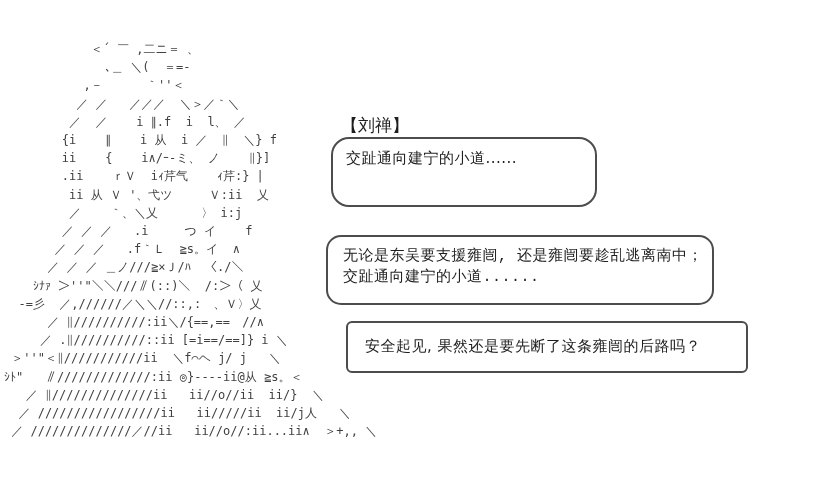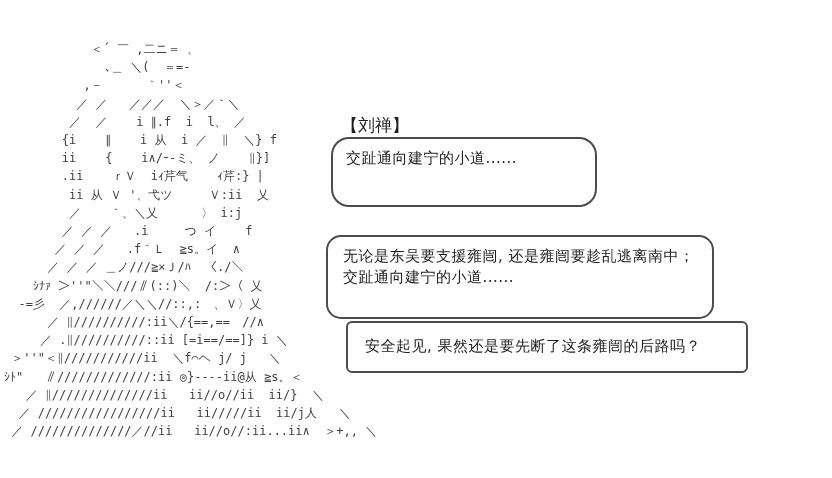--- a/index.html
+++ b/index.html
@@ -37,21 +37,21 @@
     border-radius:15px;
     background:#ffffff;
     color:#1e1e1e;
     font-size:15px;
     line-height:21px;
     z-index:2;
     letter-spacing:0.5px;
   }
   .bubble .bline{white-space:nowrap;}
   .bubble-1{left:331px;top:137px;width:266px;height:70px;padding:9px 4px 0 13px;border-radius:18px;}
-  .bubble-2{left:326px;top:235px;width:388px;height:84px;padding:9px 0 0 15px;}
+  .bubble-2{left:326px;top:235px;width:388px;height:70px;padding:9px 0 0 15px;font-family:Liberation Mono, monospace;}
   .bubble-3{left:346px;top:321px;width:402px;height:52px;padding:13px 0 0 17px;border-radius:6px;}
 </style>
 </head>
 <body>
 
 <div class="stage">
 
   <pre class="aa">            ＜´ ￣ ,二ニ＝ 、
               ､＿ ＼(  ＝=-ゝ
            ,－      ｀''＜

